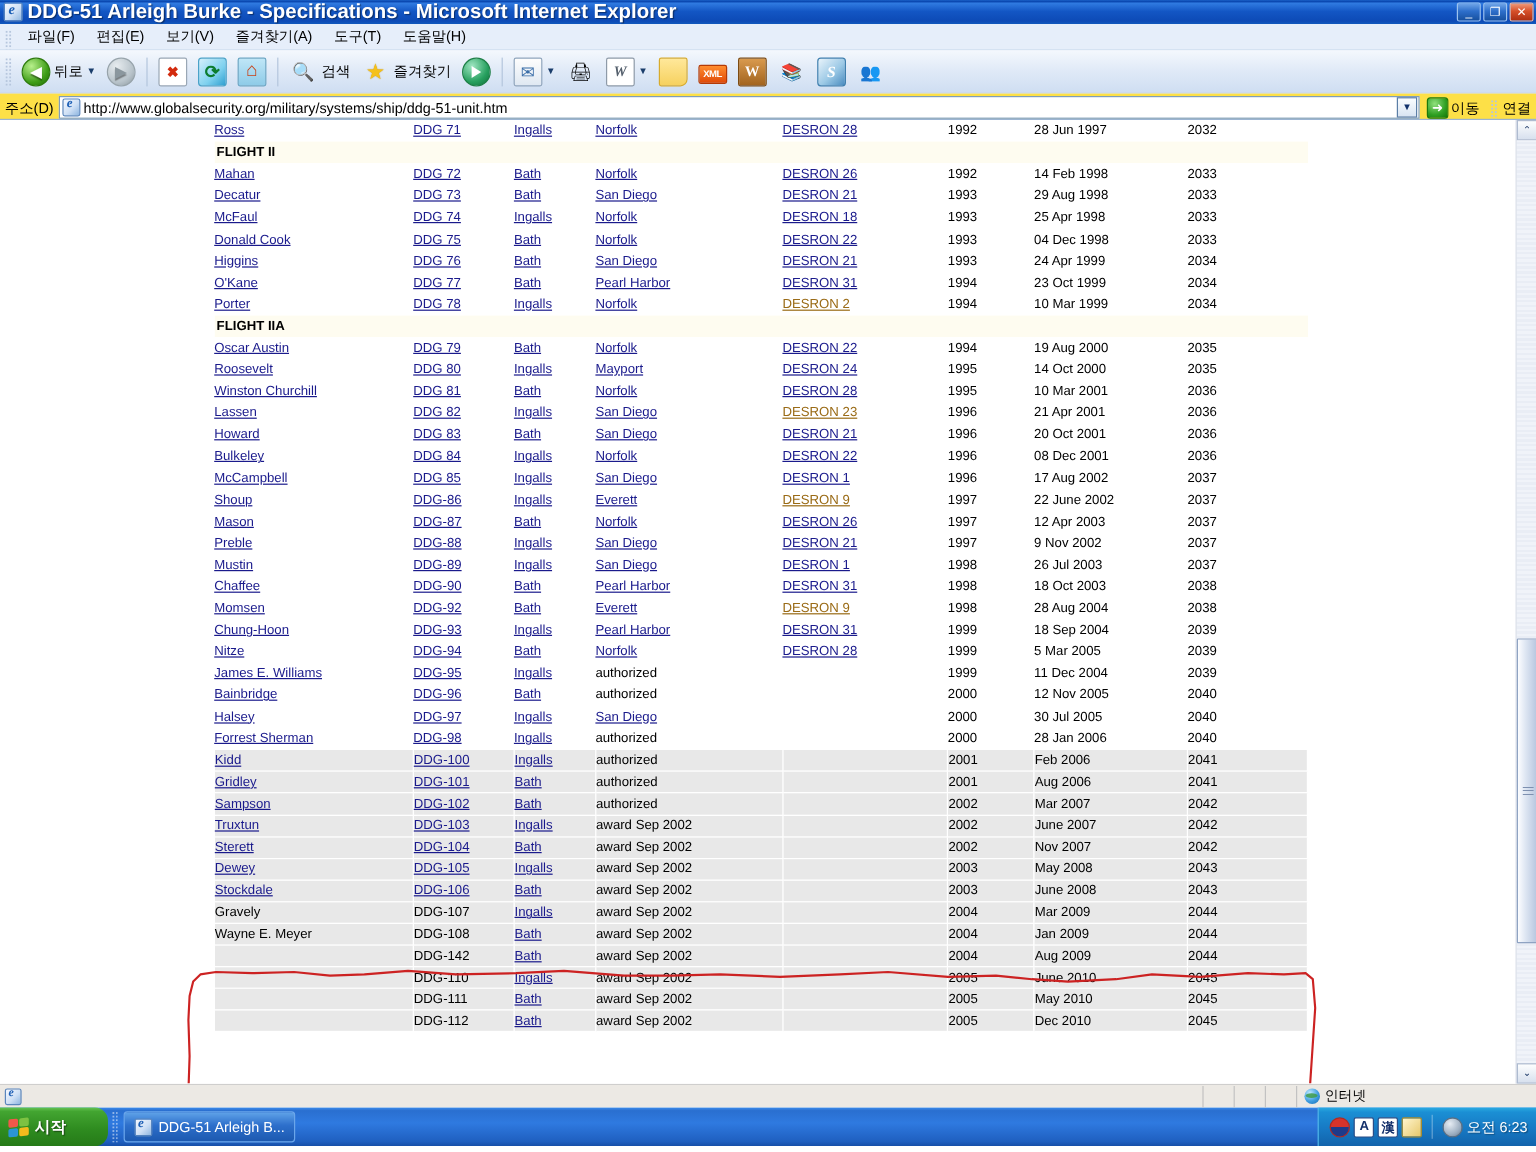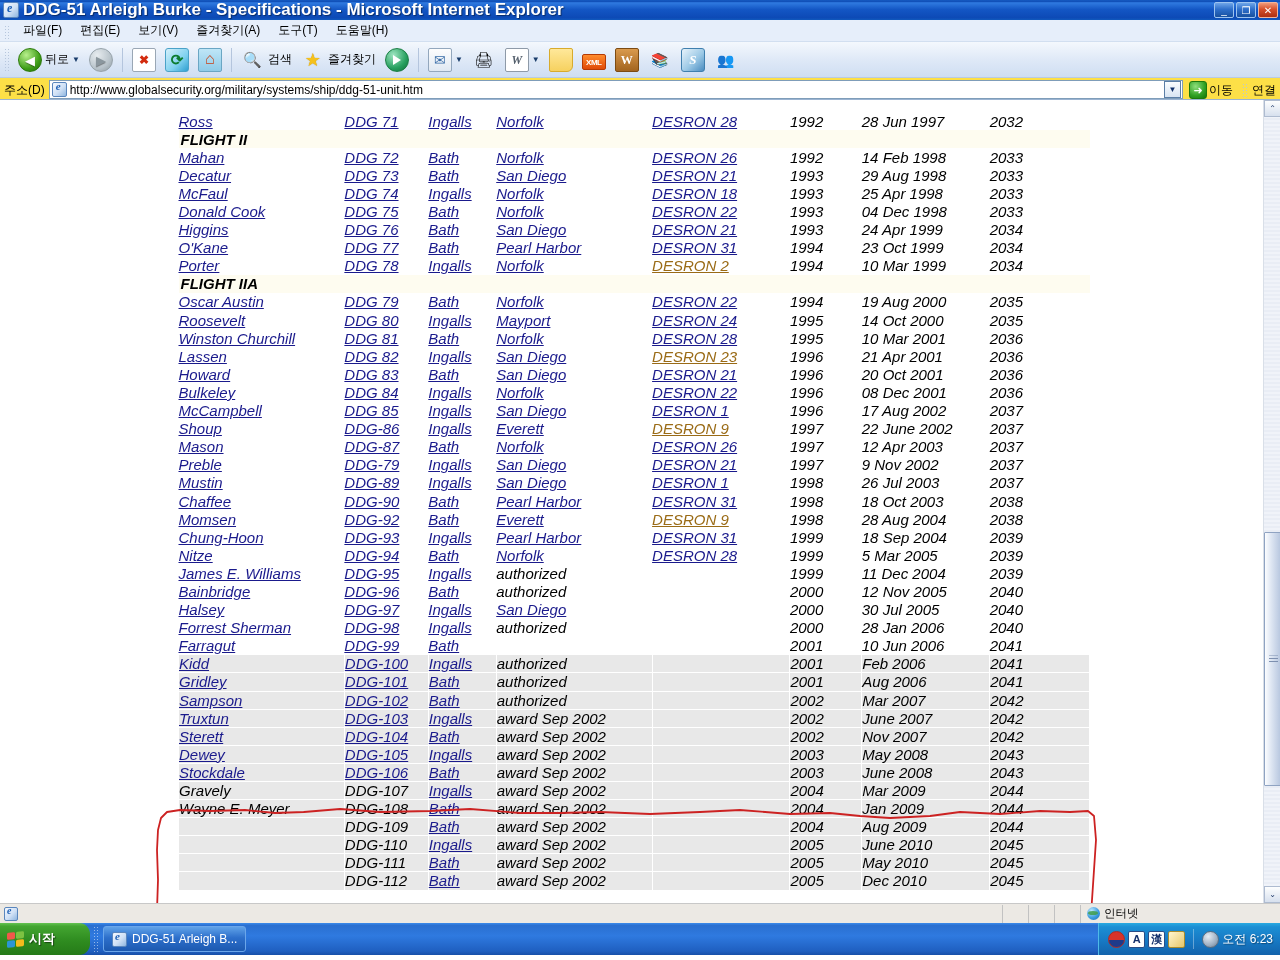--- a/index.html
+++ b/index.html
@@ -145,22 +145,22 @@
   .ab-sep { width:6px; height:16px;
     background-image: radial-gradient(circle, #b6c6dd 1px, transparent 1px);
     background-size:3px 3px; }
   #links-label { font-size:12px; color:#000; padding-right:4px; white-space:nowrap; }
 
   
   #content-wrap { position:relative; width:1280px; height:803px; background:#fff; display:flex; }
   #page { flex:1; position:relative; overflow:hidden; background:#fff; }
   #red-layer { position:absolute; left:0; top:0; width:1263px; height:803px; pointer-events:none; }
 
-  table.ships { border-collapse:collapse; position:absolute; left:178px; top:12px; width:912px;
-                font-size:15px; color:#000;font-style:italic; }
+  table.ships { border-collapse:collapse; position:absolute; left:178px; top:0px; width:912px;
+                font-size:11px; color:#000; }
   table.ships td { padding:0 0 0 0; height:18.1px; vertical-align:middle; white-space:nowrap; }
   tr.flight td { background:#fefcf0; font-weight:bold; padding-left:2px; }
   tr.plain td { background:#ffffff; }
   tr.shaded td { background:#e8e8e8; border:1px solid #ffffff; }
   td.c-name { width:166px; padding-left:2px; }
   td.c-hull { width:84px;margin-left:12px; }
   td.c-build{ width:68px; }
   td.c-port { width:156px; }
   td.c-desron{ width:138px; }
   td.c-auth { width:72px; }
@@ -524,21 +524,21 @@
             <td class="c-hull"><a class="lnk">DDG-87</a></td>
             <td class="c-build"><a class="lnk">Bath</a></td>
             <td class="c-port"><a class="lnk">Norfolk</a></td>
             <td class="c-desron"><a class="lnk">DESRON 26</a></td>
             <td class="c-auth"><span class="plaintxt">1997</span></td>
             <td class="c-comm"><span class="plaintxt">12 Apr 2003</span></td>
             <td class="c-decom"><span class="plaintxt">2037</span></td>
           </tr>
           <tr class="plain">
             <td class="c-name"><a class="lnk">Preble</a></td>
-            <td class="c-hull"><a class="lnk">DDG-79</a></td>
+            <td class="c-hull"><a class="lnk">DDG-88</a></td>
             <td class="c-build"><a class="lnk">Ingalls</a></td>
             <td class="c-port"><a class="lnk">San Diego</a></td>
             <td class="c-desron"><a class="lnk">DESRON 21</a></td>
             <td class="c-auth"><span class="plaintxt">1997</span></td>
             <td class="c-comm"><span class="plaintxt">9 Nov 2002</span></td>
             <td class="c-decom"><span class="plaintxt">2037</span></td>
           </tr>
           <tr class="plain">
             <td class="c-name"><a class="lnk">Mustin</a></td>
             <td class="c-hull"><a class="lnk">DDG-89</a></td>
@@ -622,30 +622,20 @@
           <tr class="plain">
             <td class="c-name"><a class="lnk">Forrest Sherman</a></td>
             <td class="c-hull"><a class="lnk">DDG-98</a></td>
             <td class="c-build"><a class="lnk">Ingalls</a></td>
             <td class="c-port"><span class="plaintxt">authorized</span></td>
             <td class="c-desron"></td>
             <td class="c-auth"><span class="plaintxt">2000</span></td>
             <td class="c-comm"><span class="plaintxt">28 Jan 2006</span></td>
             <td class="c-decom"><span class="plaintxt">2040</span></td>
           </tr>
-          <tr class="plain">
-            <td class="c-name"><a class="lnk">Farragut</a></td>
-            <td class="c-hull"><a class="lnk">DDG-99</a></td>
-            <td class="c-build"><a class="lnk">Bath</a></td>
-            <td class="c-port"></td>
-            <td class="c-desron"></td>
-            <td class="c-auth"><span class="plaintxt">2001</span></td>
-            <td class="c-comm"><span class="plaintxt">10 Jun 2006</span></td>
-            <td class="c-decom"><span class="plaintxt">2041</span></td>
-          </tr>
           <tr class="shaded">
             <td class="c-name"><a class="lnk">Kidd</a></td>
             <td class="c-hull"><a class="lnk">DDG-100</a></td>
             <td class="c-build"><a class="lnk">Ingalls</a></td>
             <td class="c-port"><span class="plaintxt">authorized</span></td>
             <td class="c-desron"></td>
             <td class="c-auth"><span class="plaintxt">2001</span></td>
             <td class="c-comm"><span class="plaintxt">Feb 2006</span></td>
             <td class="c-decom"><span class="plaintxt">2041</span></td>
           </tr>
@@ -724,21 +714,21 @@
             <td class="c-hull"><span class="plaintxt">DDG-108</span></td>
             <td class="c-build"><a class="lnk">Bath</a></td>
             <td class="c-port"><span class="plaintxt">award Sep 2002</span></td>
             <td class="c-desron"></td>
             <td class="c-auth"><span class="plaintxt">2004</span></td>
             <td class="c-comm"><span class="plaintxt">Jan 2009</span></td>
             <td class="c-decom"><span class="plaintxt">2044</span></td>
           </tr>
           <tr class="shaded">
             <td class="c-name"></td>
-            <td class="c-hull"><span class="plaintxt">DDG-109</span></td>
+            <td class="c-hull"><span class="plaintxt">DDG-142</span></td>
             <td class="c-build"><a class="lnk">Bath</a></td>
             <td class="c-port"><span class="plaintxt">award Sep 2002</span></td>
             <td class="c-desron"></td>
             <td class="c-auth"><span class="plaintxt">2004</span></td>
             <td class="c-comm"><span class="plaintxt">Aug 2009</span></td>
             <td class="c-decom"><span class="plaintxt">2044</span></td>
           </tr>
           <tr class="shaded">
             <td class="c-name"></td>
             <td class="c-hull"><span class="plaintxt">DDG-110</span></td>

